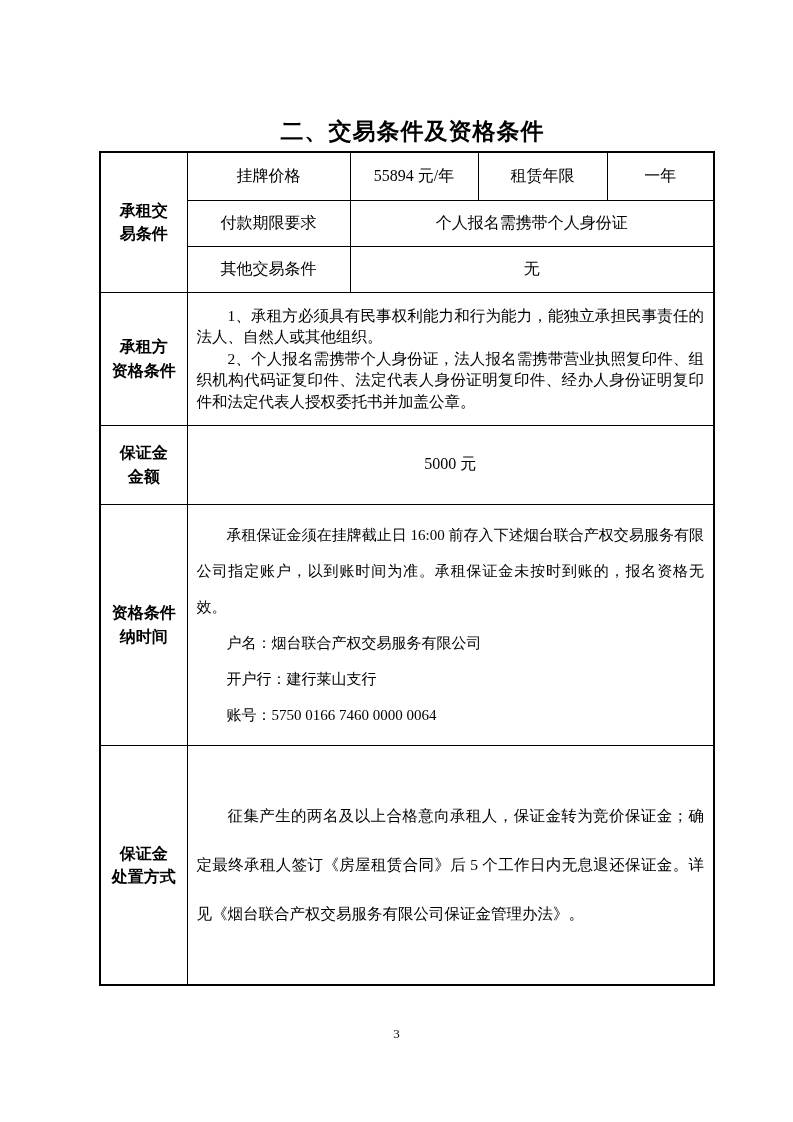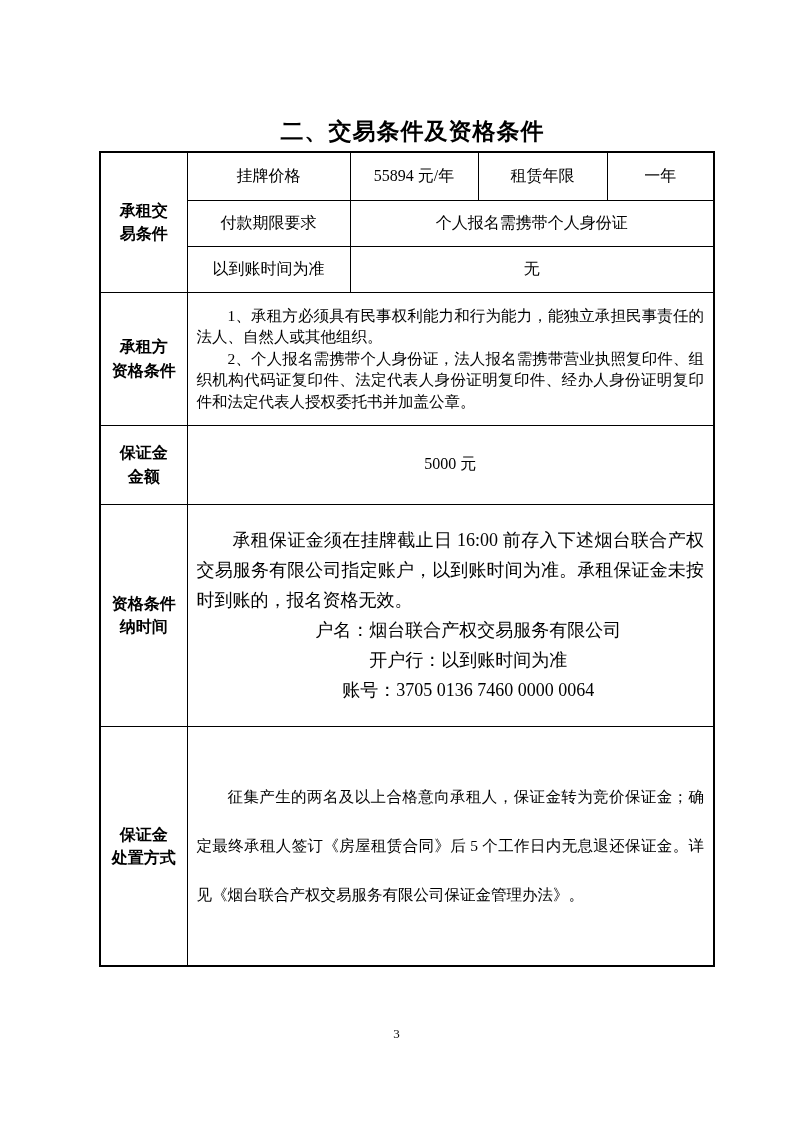--- a/index.html
+++ b/index.html
@@ -64,27 +64,27 @@
   }
   .content-cell p {
     margin: 0;
     text-indent: 2em;
   }
   td.qual-cell {
     font-size: 15.5px;
     line-height: 21.5px;
   }
   td.pay-cell {
-    font-size: 18px;
-    line-height: 30px;
+    font-size: 15px;
+    line-height: 36px;
     vertical-align: middle;
   }
   .indent-line {
     padding-left: 2em;
-    text-align: center;
+    text-align: left;
   }
   td.disposal-cell {
     font-size: 15.5px;
     line-height: 49px;
   }
   .page-number {
     position: absolute;
     top: 1026px;
     left: 0;
     width: 100%;
@@ -117,21 +117,21 @@
       <td class="field-label">租赁年限</td>
       <td class="value-cell">一年</td>
     </tr>
 
     <tr style="height:46px">
       <td class="field-label">付款期限要求</td>
       <td class="value-cell" colspan="3">个人报名需携带个人身份证</td>
     </tr>
 
     <tr style="height:46px">
-      <td class="field-label">以到账时间为准</td>
+      <td class="field-label">其他交易条件</td>
       <td class="value-cell" colspan="3">无</td>
     </tr>
 
     <tr style="height:133px">
       <td class="group-label">承租方
 资格条件</td>
       <td class="content-cell qual-cell" colspan="4">
         <p>1、承租方必须具有民事权利能力和行为能力，能独立承担民事责任的法人、自然人或其他组织。</p>
         <p>2、个人报名需携带个人身份证，法人报名需携带营业执照复印件、组织机构代码证复印件、法定代表人身份证明复印件、经办人身份证明复印件和法定代表人授权委托书并加盖公章。</p>
       </td>
@@ -142,22 +142,22 @@
 金额</td>
       <td class="value-cell" colspan="4">5000 元</td>
     </tr>
 
     <tr style="height:222px">
       <td class="group-label">资格条件
 纳时间</td>
       <td class="content-cell pay-cell" colspan="4">
         <p>承租保证金须在挂牌截止日 16:00 前存入下述烟台联合产权交易服务有限公司指定账户，以到账时间为准。承租保证金未按时到账的，报名资格无效。</p>
         <div class="indent-line">户名：烟台联合产权交易服务有限公司</div>
-        <div class="indent-line">开户行：以到账时间为准</div>
-        <div class="indent-line">账号：3705 0136 7460 0000 0064</div>
+        <div class="indent-line">开户行：建行莱山支行</div>
+        <div class="indent-line">账号：5750 0166 7460 0000 0064</div>
       </td>
     </tr>
 
     <tr style="height:240px">
       <td class="group-label">保证金
 处置方式</td>
       <td class="content-cell disposal-cell" colspan="4">
         <p>征集产生的两名及以上合格意向承租人，保证金转为竞价保证金；确定最终承租人签订《房屋租赁合同》后 5 个工作日内无息退还保证金。详见《烟台联合产权交易服务有限公司保证金管理办法》。</p>
       </td>
     </tr>

